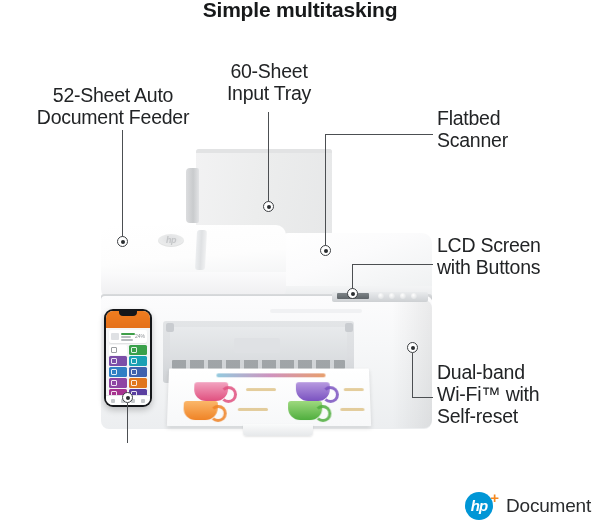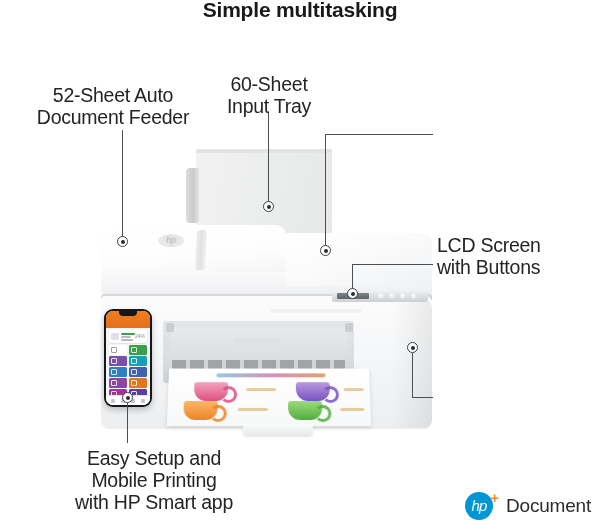--- a/index.html
+++ b/index.html
@@ -38,21 +38,21 @@
     font-size: 19.5px;
     line-height: 1.13;
     color: #222426;
     letter-spacing: -0.25px;
     white-space: pre-line;
   }
   .callout.c-center { text-align: center; }
   .callout.c-left   { text-align: left; }
 
   #lbl-adf        { left: 8px;   top: 84px;  width: 210px; }
-  #lbl-tray       { left: 190px; top: 73px;  width: 158px; }
+  #lbl-tray       { left: 190px; top: 60px;  width: 158px; }
   #lbl-flatbed    { left: 437px; top: 107px; width: 160px; }
   #lbl-lcd        { left: 437px; top: 234px; width: 165px; }
   #lbl-wifi       { left: 437px; top: 361px; width: 160px; }
   #lbl-mobile     { left: 14px;  top: 447px; width: 280px; }
 
   
   .leader {
     position: absolute;
     background: #4c4f52;
   }
@@ -446,21 +446,21 @@
     background: #0096d6;
   }
   .hp-mark .letters {
     position: absolute;
     left: 0; top: 3px;
     width: 28px; height: 28px;
     line-height: 28px;
     text-align: center;
     font-size: 15px;
     font-style: italic;
-    font-weight: 400;
+    font-weight: 700;
     color: #ffffff;
     letter-spacing: -0.8px;
   }
   .hp-mark .plus {
     position: absolute;
     right: 0; top: 1px;
     font-size: 15px;
     font-weight: 700;
     color: #f6891f;
     line-height: 1;
@@ -575,25 +575,27 @@
   <div class="leader v" style="left:412px; top:353px; height:45px;"></div>
   <div class="leader h" style="left:412px; top:397px; width:21px;"></div>
 
   <div class="dot" style="left:122px; top:392px;"></div>
   <div class="leader v" style="left:127px; top:403px; height:40px;"></div>
 
   <div id="lbl-adf" class="callout c-center">52-Sheet Auto
 Document Feeder</div>
   <div id="lbl-tray" class="callout c-center">60-Sheet
 Input Tray</div>
+  <div id="lbl-flatbed" class="callout c-left">Flatbed
+Scanner</div>
   <div id="lbl-lcd" class="callout c-left">LCD Screen
 with Buttons</div>
-  <div id="lbl-mobile" class="callout c-center">Easy Setup and
-Mobile Printing
-with HP Smart app</div>
+  <div id="lbl-wifi" class="callout c-left">Dual-band
+Wi-Fi™ with
+Self-reset</div>
 
   <div class="hp-badge">
     <div class="hp-mark">
       <div class="ring"></div>
       <div class="letters">hp</div>
       <div class="plus">+</div>
     </div>
     <div class="eligible">Document</div>
   </div>
 

